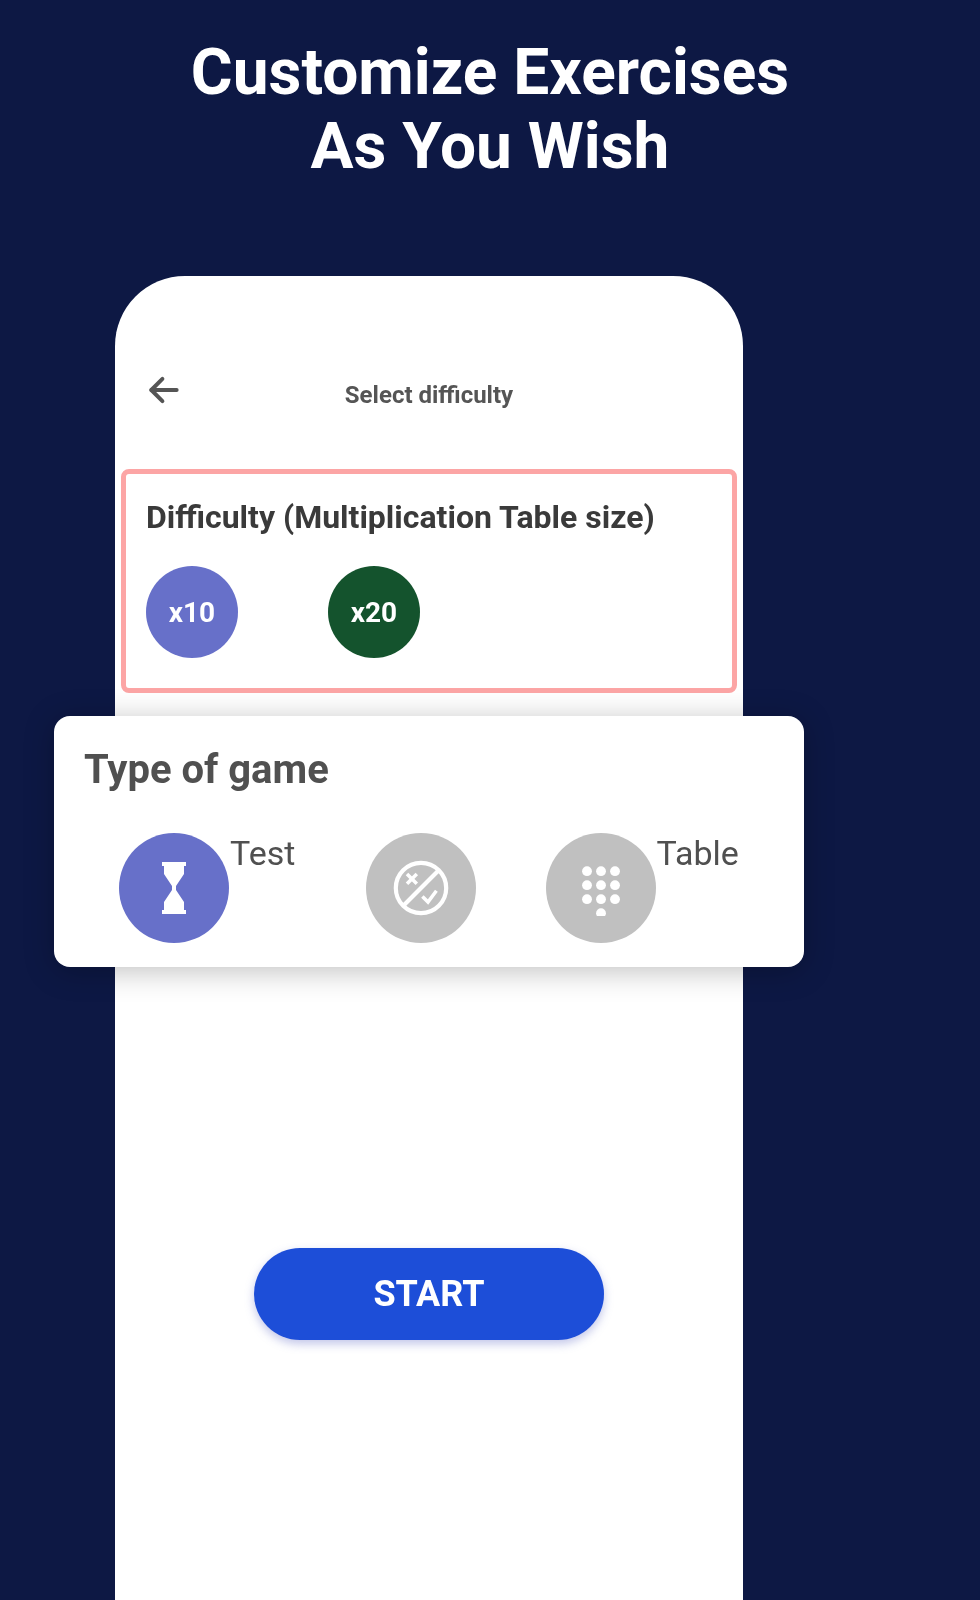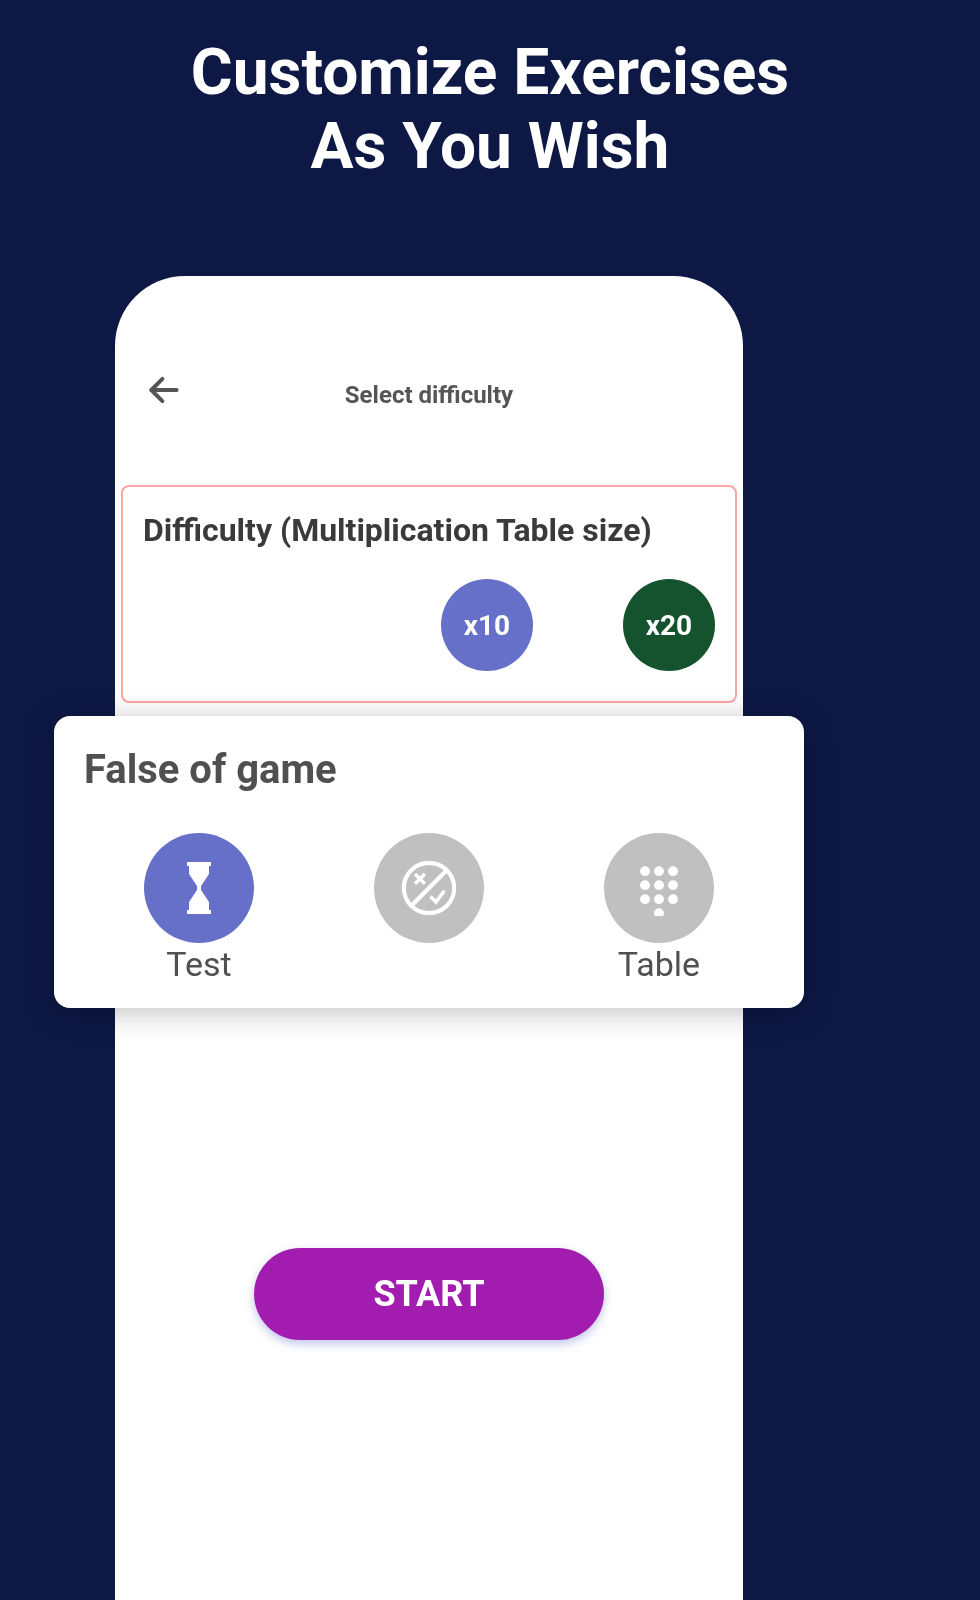--- a/index.html
+++ b/index.html
@@ -46,35 +46,35 @@
       cursor: pointer;
     }
     .header-title {
       flex: 1;
       text-align: center;
       font-size: 24px;
       font-weight: 700;
       color: #555555;
     }
     .card {
-      margin: 46px 6px 0 6px;
-      border: 2px solid #fca5a5;
+      margin: 30px 6px 0 6px;
+      border: 5px solid #fca5a5;
       border-radius: 8px;
       padding: 24px 20px 30px 20px;
       background: #ffffff;
     }
     .card-title {
       font-size: 32px;
       font-weight: 700;
       color: #3a3a3a;
       margin-bottom: 30px;
     }
     .difficulty-options {
       display: flex;
-      justify-content: flex-end;
+      justify-content: flex-start;
       gap: 90px;
     }
     .diff-circle {
       width: 92px;
       height: 92px;
       border-radius: 50%;
       display: flex;
       align-items: center;
       justify-content: center;
       font-size: 28px;
@@ -105,22 +105,20 @@
       color: #505050;
       margin-bottom: 40px;
     }
     .game-types {
       display: flex;
       justify-content: space-around;
       align-items: flex-start;
     }
     .game-type-item {
       display: flex;
-      flex-direction: column;
-      align-items: center;
       gap: 1px;
       cursor: pointer;
     }
     .game-icon-circle {
       width: 110px;
       height: 110px;
       border-radius: 50%;
       display: flex;
       align-items: center;
       justify-content: center;
@@ -136,21 +134,21 @@
       color: #505050;
       font-weight: 400;
     }
     .start-button {
       position: absolute;
       left: 50%;
       transform: translateX(-50%);
       bottom: 260px;
       width: 350px;
       height: 92px;
-      background: #a21caf;
+      background: #1d4ed8;
       color: #ffffff;
       font-size: 36px;
       font-weight: 700;
       border: none;
       border-radius: 46px;
       cursor: pointer;
       box-shadow: 0 4px 10px rgba(103, 112, 201, 0.4);
       display: flex;
       align-items: center;
       justify-content: center;
@@ -186,21 +184,21 @@
       </div>
     </div>
   </div>
 
   <button class="start-button">
     <span>START</span>
   </button>
 </div>
 
 <div class="floating-card">
-  <div class="floating-title">False of game</div>
+  <div class="floating-title">Type of game</div>
   <div class="game-types">
     <div class="game-type-item">
       <div class="game-icon-circle selected">
         <svg width="50" height="60" viewBox="0 0 24 30" fill="#ffffff">
           <path d="M6 2 L18 2 L18 4 L17 4 L17 8 L13 14 L13 16 L17 22 L17 26 L18 26 L18 28 L6 28 L6 26 L7 26 L7 22 L11 16 L11 14 L7 8 L7 4 L6 4 Z M9 4 L15 4 L15 7 L12 12 L9 7 Z"></path>
         </svg>
       </div>
       <div class="game-type-label">Test</div>
     </div>
     <div class="game-type-item">

